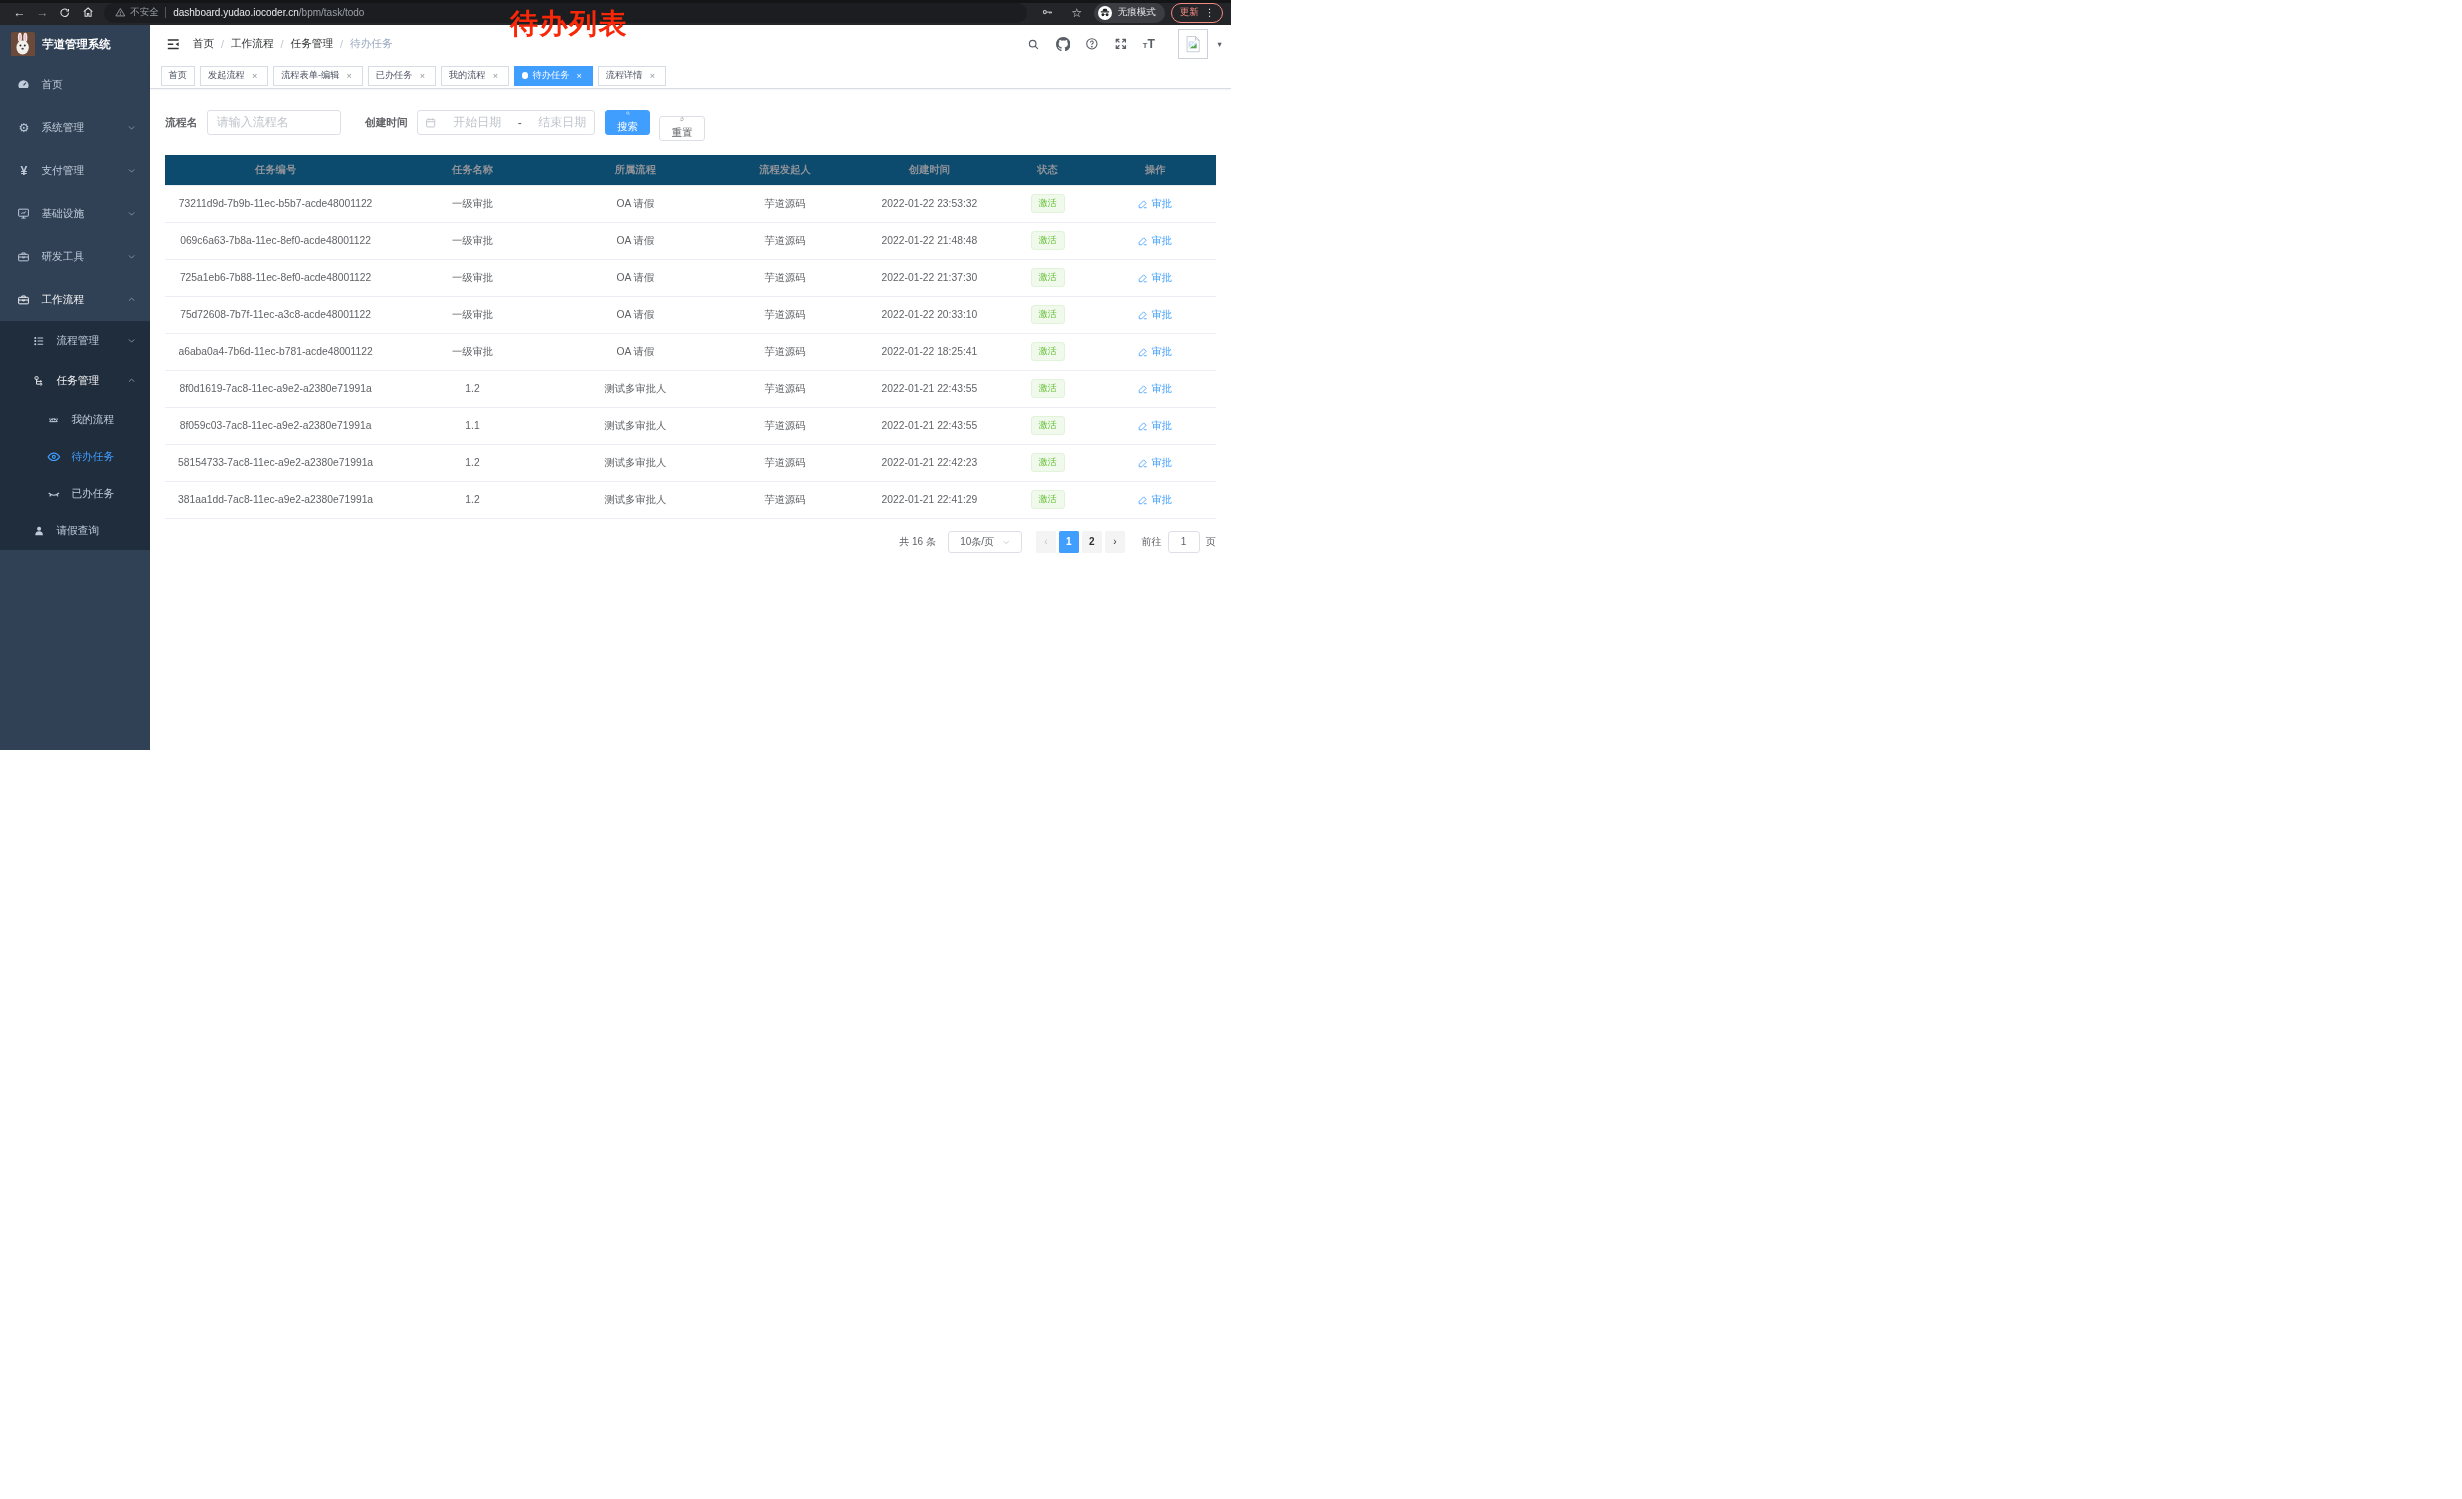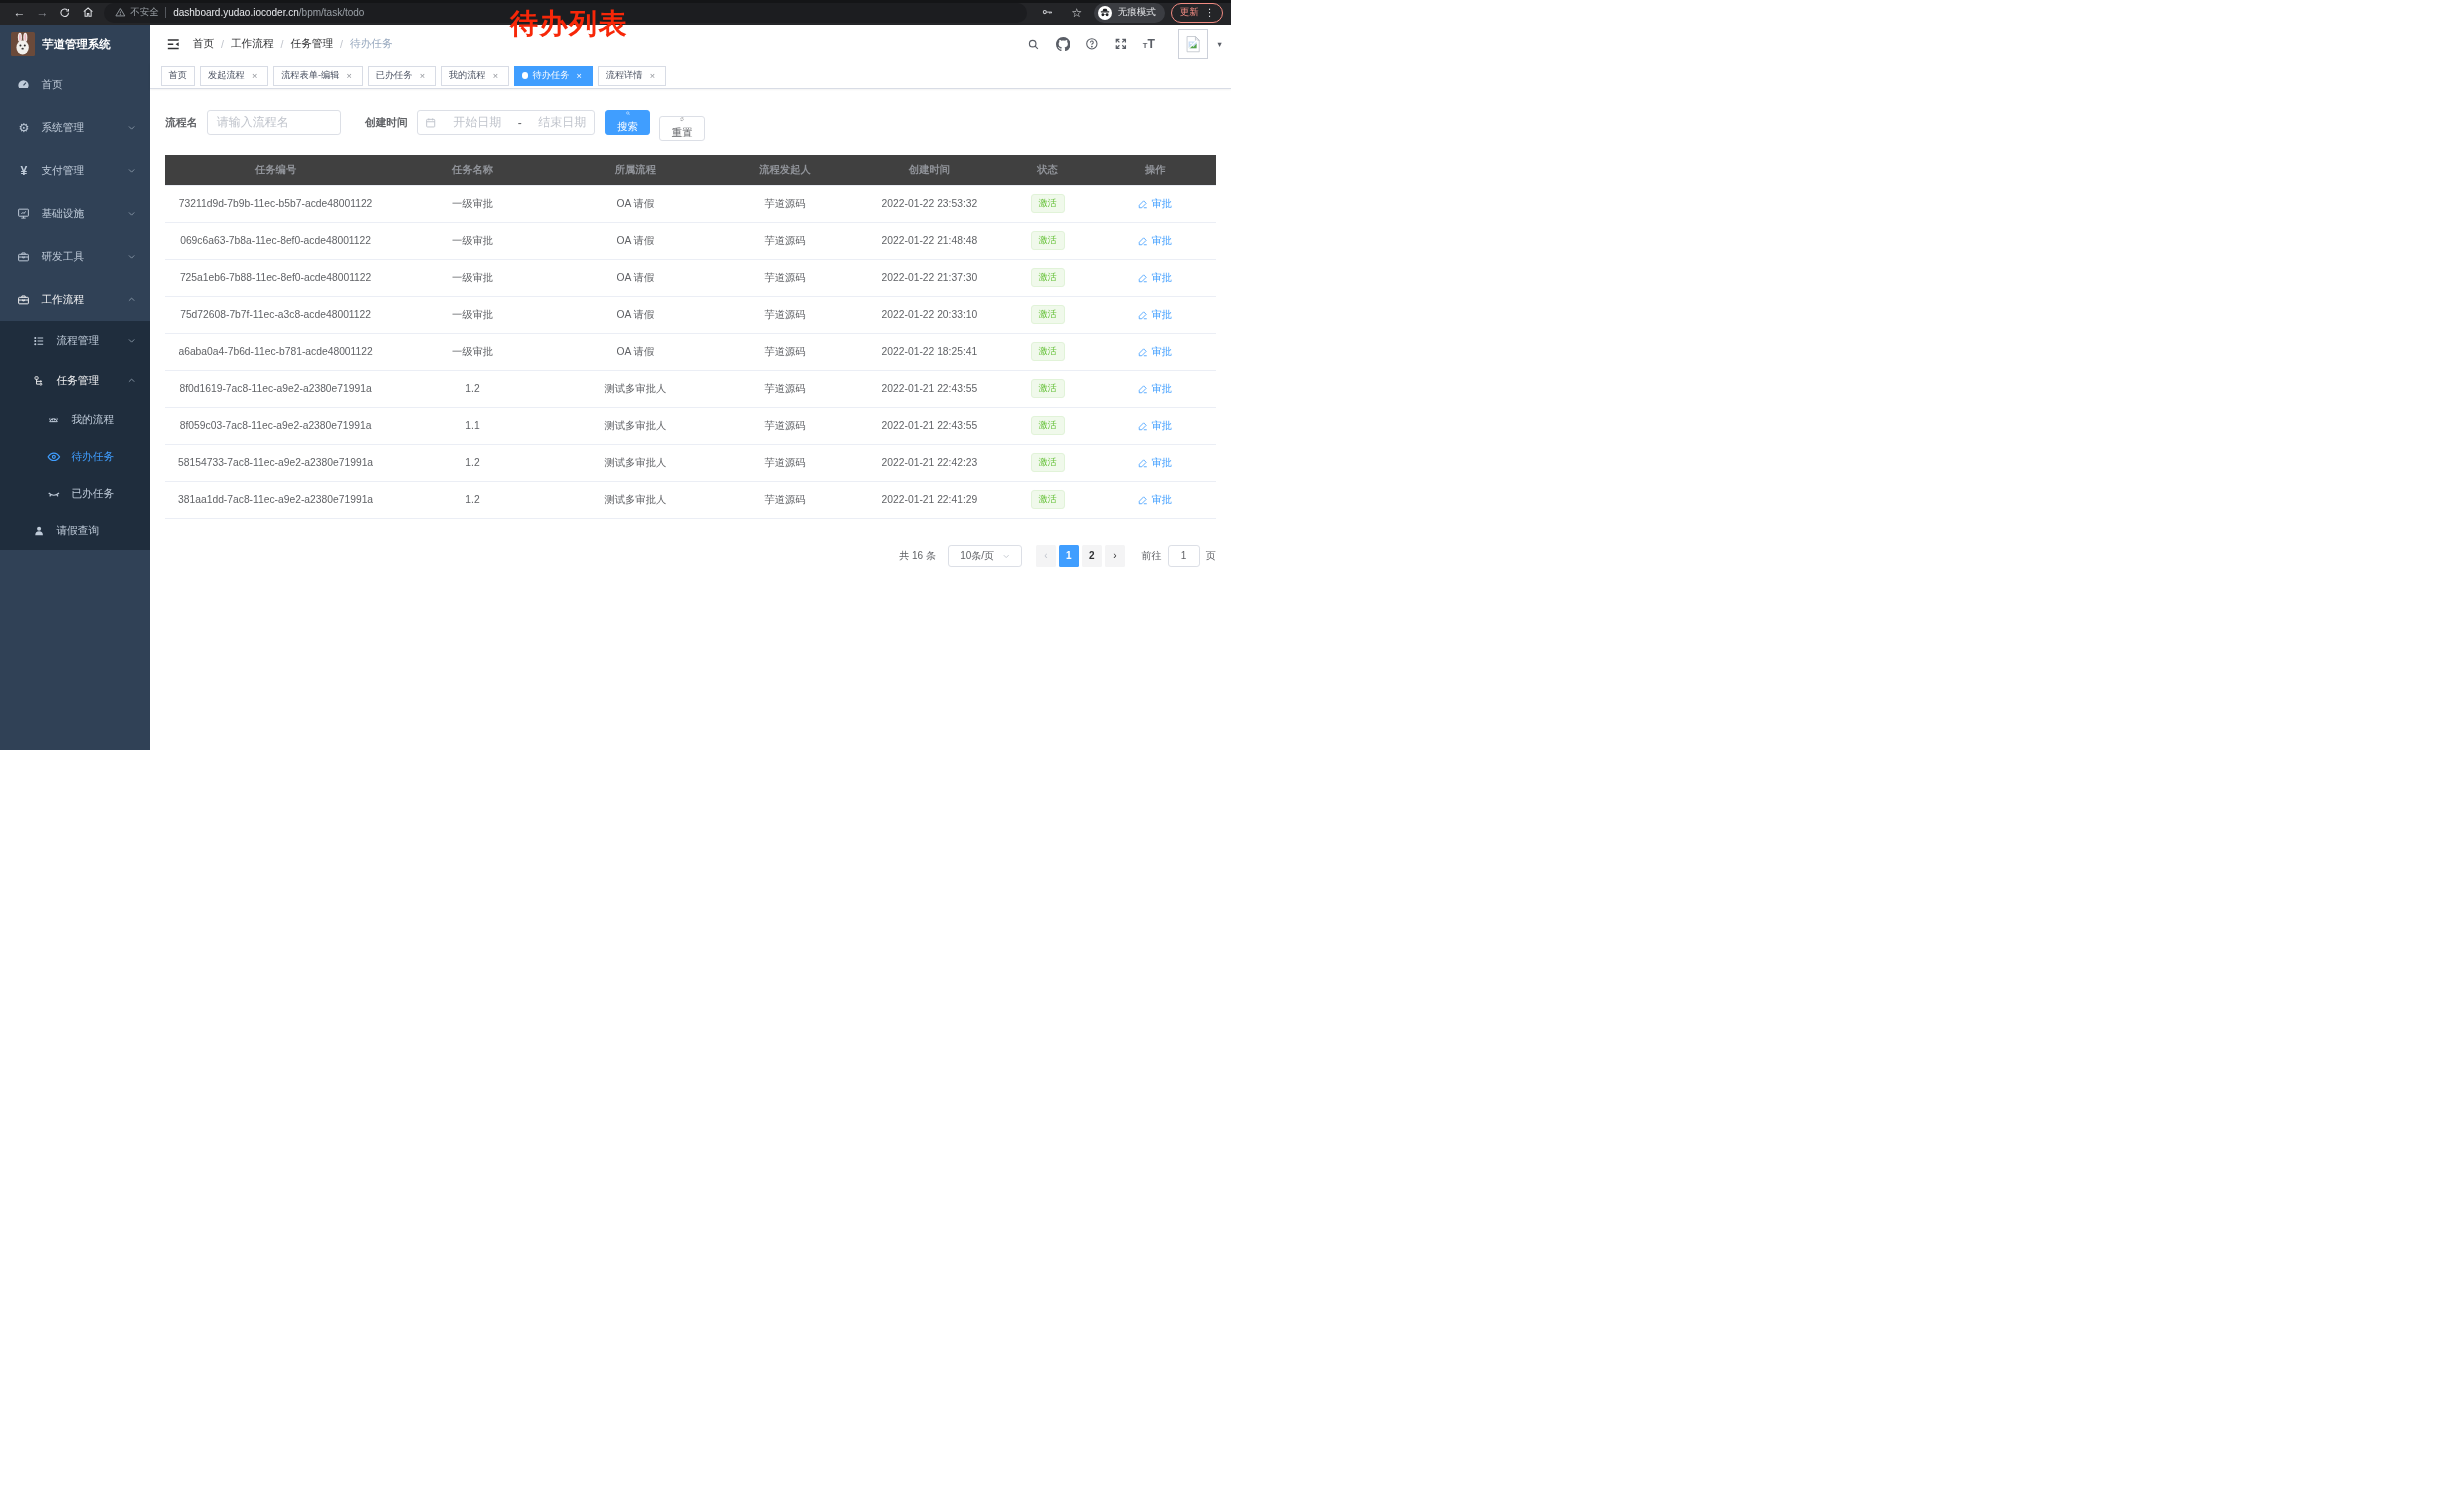--- a/index.html
+++ b/index.html
@@ -73,28 +73,28 @@
   .inp { height:25px; border:0.8px solid #dcdfe6; border-radius:3.1px; background:#fff; display:flex; align-items:center; padding:0 9.2px; font-size:12px; color:#c0c4cc; }
   .inp.name { width:134px; }
   .inp.dates { width:178px; gap:7.6px; justify-content:space-between; padding:0 7.6px; }
   .inp .ph { color:#c0c4cc; }
   .btn { height:25px; border-radius:3.1px; font-size:10.3px; display:flex; align-items:center; gap:4.6px; padding:0 11.4px; cursor:pointer; border:0.8px solid #dcdfe6; background:#fff; color:#606266;flex-direction:column; }
   .btn.primary { background:#409eff; border-color:#409eff; color:#fff; margin-left:10px; }
   .btn.reset { margin-left:9.2px;margin-top:12px; }
 
   
   table { width:100%; border-collapse:collapse; table-layout:fixed; }
-  thead th { height:30.5px; background:#404040; color:#909399; font-size:10.3px; font-weight:700; text-align:center; }
+  thead th { height:30.5px; background:#0c4a6e; color:#909399; font-size:10.3px; font-weight:700; text-align:center; }
   tbody td { height:37px; border-bottom:0.8px solid #ebeef5; color:#606266; font-size:10.3px; text-align:center; vertical-align:middle; white-space:nowrap; overflow:hidden; }
   thead tr { border-bottom:0.8px solid #ebeef5; }
   .tag-success { display:inline-block; background:#f0f9eb; border:0.8px solid #e1f3d8; color:#67c23a; font-size:9.2px; line-height:17px; padding:0 6.9px; border-radius:3.1px; }
   .op-link { color:#409eff; font-size:10.3px; display:inline-flex; align-items:center; gap:3.1px; cursor:pointer; text-decoration:none; }
 
   
-  .pager { display:flex; align-items:center; justify-content:flex-end; margin-top:26px; gap:7.6px; font-size:10px; color:#606266; }
+  .pager { display:flex; align-items:center; justify-content:flex-end; margin-top:12px; gap:7.6px; font-size:10px; color:#606266; }
   .pg-total { margin-right:4.6px; }
   .pg-size { width:74px; height:22px; border:0.8px solid #dcdfe6; border-radius:3.1px; display:flex; align-items:center; justify-content:center; gap:7.6px; color:#606266; cursor:pointer; background:#fff; }
   .pg-btn { min-width:20px; height:22px; background:#f4f4f5; border-radius:1.5px; display:flex; align-items:center; justify-content:center; font-size:10px; color:#303133; cursor:pointer; margin:0 1.5px; font-weight:700; }
   .pg-btn.arrow { color:#c0c4cc; font-weight:400; }
   .pg-btn.on { background:#409eff; color:#fff; }
   .pg-goto { display:flex; align-items:center; gap:6.1px; margin-left:7.6px; }
   .pg-input { width:32px; height:22px; border:0.8px solid #dcdfe6; border-radius:3.1px; text-align:center; font-size:10px; color:#606266; display:flex; align-items:center; justify-content:center; }
 </style>
 </head>
 <body>

